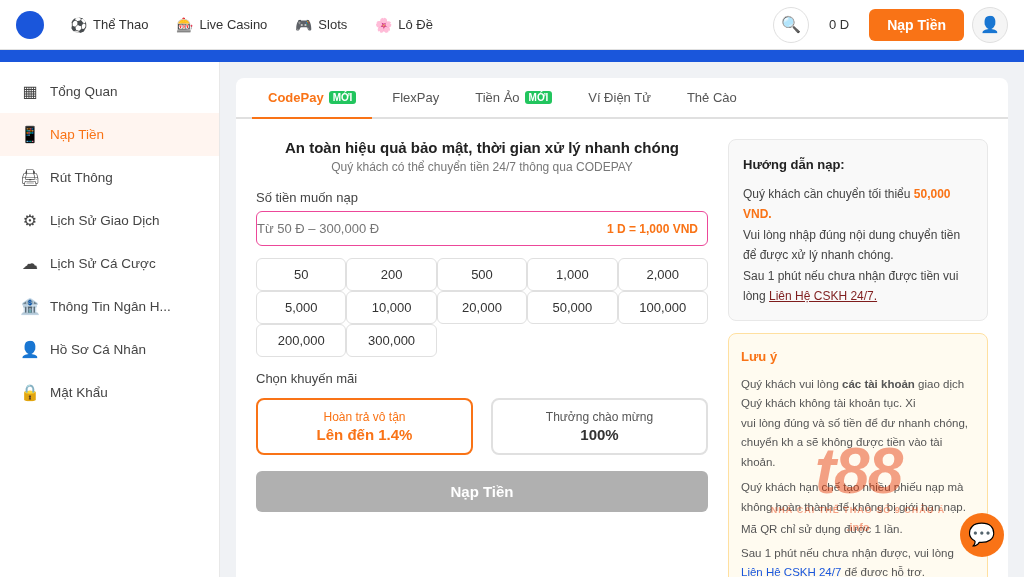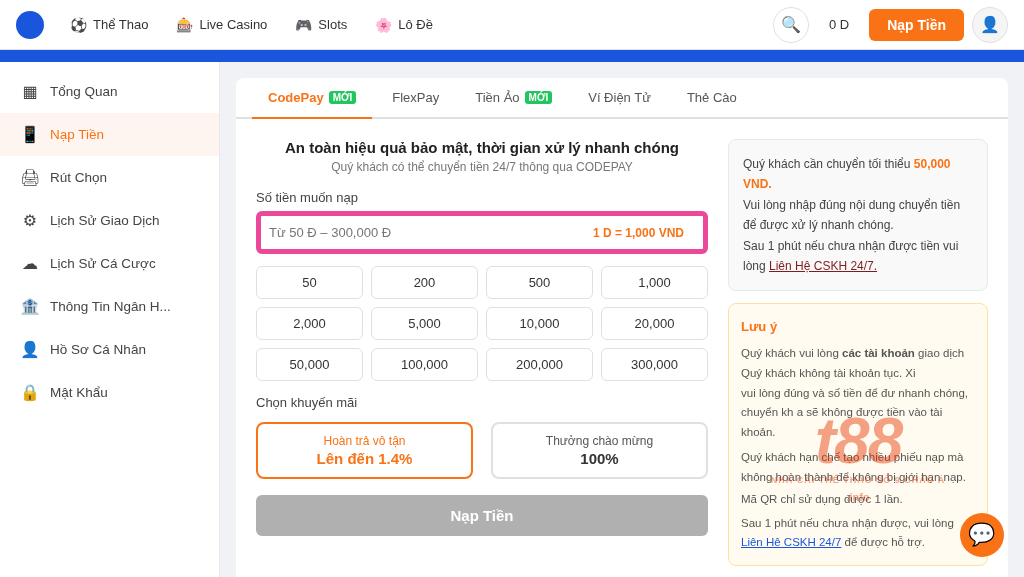--- a/index.html
+++ b/index.html
@@ -199,41 +199,40 @@
       color: #444;
       margin-bottom: 6px;
       font-weight: 500;
     }
     .amount-input-wrap {
       position: relative;
       margin-bottom: 12px;
     }
     .amount-input {
       width: 100%;
-      border: 5px solid #ec4899;
+      border: 1px solid #ec4899;
       border-radius: 6px;
-      padding: 9px 8px;
+      padding: 9px 0;
       font-size: 13px;
       color: #999;
       outline: none;
     }
     .amount-rate {
       position: absolute;
-      right: 24px;
+      right: 10px;
       top: 50%;
       transform: translateY(-50%);
       font-size: 12px;
       color: #f97316;
       font-weight: bold;
     }
 
     .amount-grid {
       display: grid;
-      grid-template-columns: repeat(4, 1fr);
-      gap: 8px;
+      grid-template-columns: repeat(5, 1fr);
       margin-bottom: 14px;
     }
     .amount-btn {
       border: 1px solid #e0e0e0;
       border-radius: 6px;
       padding: 8px 4px;
       text-align: center;
       cursor: pointer;
       font-size: 13px;
       color: #333;
@@ -421,21 +420,21 @@
     <div class="sidebar-item">
       <span class="sidebar-icon">▦</span>
       <span>Tổng Quan</span>
     </div>
     <div class="sidebar-item active">
       <span class="sidebar-icon">📱</span>
       <span>Nạp Tiền</span>
     </div>
     <div class="sidebar-item">
       <span class="sidebar-icon">🖨</span>
-      <span>Rút Chọn</span>
+      <span>Rút Thông</span>
     </div>
     <div class="sidebar-item">
       <span class="sidebar-icon">⚙</span>
       <span>Lịch Sử Giao Dịch</span>
     </div>
     <div class="sidebar-item">
       <span class="sidebar-icon">☁</span>
       <span>Lịch Sử Cá Cược</span>
     </div>
     <div class="sidebar-item">
@@ -511,20 +510,21 @@
             <div class="promo-card-alt-title">Thưởng chào mừng</div>
             <div class="promo-card-alt-value">100%</div>
           </div>
         </div>
 
         <button class="btn-submit">Nạp Tiền</button>
       </div>
 
       <div class="form-right">
         <div class="guide-box">
+          <div class="guide-title">Hướng dẫn nạp:</div>
           <div>
             <span>Quý khách cần chuyển tối thiểu </span>
             <span class="guide-highlight">50,000 VND.</span>
           </div>
           <div>Vui lòng nhập đúng nội dung chuyển tiền để được xử lý nhanh chóng.</div>
           <div>
             <span>Sau 1 phút nếu chưa nhận được tiền vui lòng </span>
             <span class="guide-link">Liên Hệ CSKH 24/7.</span>
           </div>
         </div>

